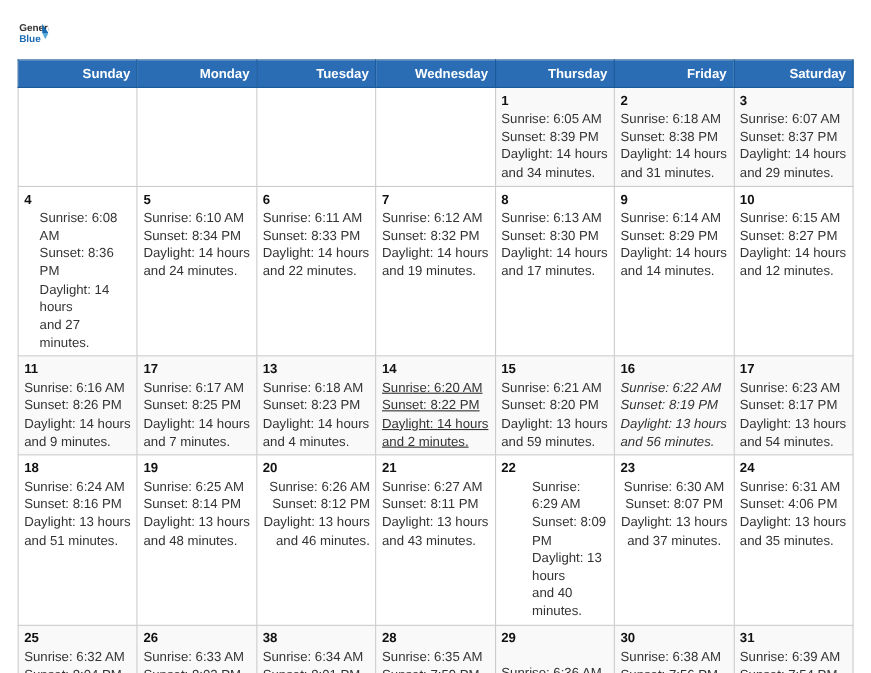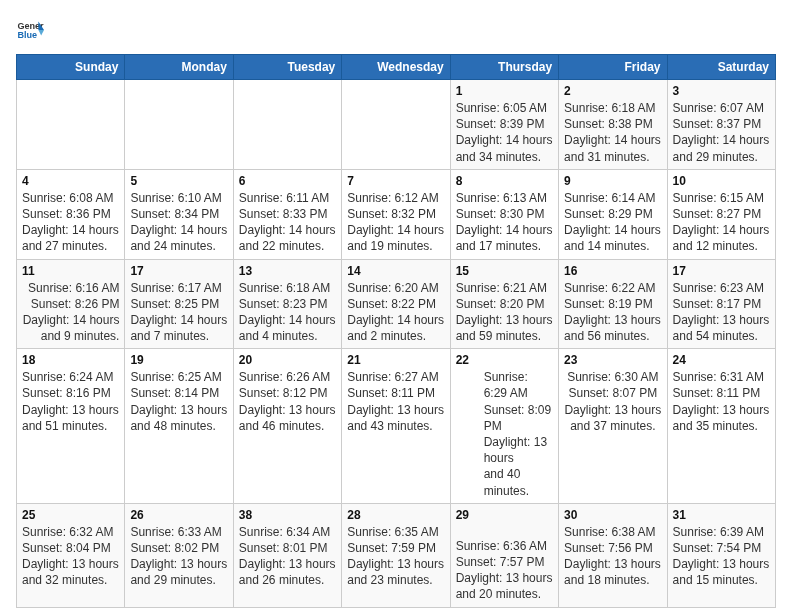--- a/index.html
+++ b/index.html
@@ -152,21 +152,21 @@
           <div class="day-number">3</div>
           <div class="day-info" style="white-space: pre-line;">Sunrise: 6:07 AM
 Sunset: 8:37 PM
 Daylight: 14 hours
 and 29 minutes.</div>
         </td>
       </tr>
       <tr>
         <td>
           <div class="day-number">4</div>
-          <div class="day-info" style="white-space: pre-line;">Sunrise: 6:08 AM
+          <div class="day-info" style="white-space: pre-line; margin-left: 14px;">Sunrise: 6:08 AM
 Sunset: 8:36 PM
 Daylight: 14 hours
 and 27 minutes.</div>
         </td>
         <td>
           <div class="day-number">5</div>
           <div class="day-info" style="white-space: pre-line;">Sunrise: 6:10 AM
 Sunset: 8:34 PM
 Daylight: 14 hours
 and 24 minutes.</div>
@@ -203,56 +203,56 @@
           <div class="day-number">10</div>
           <div class="day-info" style="white-space: pre-line;">Sunrise: 6:15 AM
 Sunset: 8:27 PM
 Daylight: 14 hours
 and 12 minutes.</div>
         </td>
       </tr>
       <tr>
         <td>
           <div class="day-number">11</div>
-          <div class="day-info" style="white-space: pre-line; text-align: right;">Sunrise: 6:16 AM
+          <div class="day-info" style="white-space: pre-line;">Sunrise: 6:16 AM
 Sunset: 8:26 PM
 Daylight: 14 hours
 and 9 minutes.</div>
         </td>
         <td>
           <div class="day-number">17</div>
           <div class="day-info" style="white-space: pre-line;">Sunrise: 6:17 AM
 Sunset: 8:25 PM
 Daylight: 14 hours
 and 7 minutes.</div>
         </td>
         <td>
           <div class="day-number">13</div>
           <div class="day-info" style="white-space: pre-line;">Sunrise: 6:18 AM
 Sunset: 8:23 PM
 Daylight: 14 hours
 and 4 minutes.</div>
         </td>
         <td>
           <div class="day-number">14</div>
-          <div class="day-info" style="white-space: pre-line;">Sunrise: 6:20 AM
+          <div class="day-info" style="white-space: pre-line; text-decoration: underline;">Sunrise: 6:20 AM
 Sunset: 8:22 PM
 Daylight: 14 hours
 and 2 minutes.</div>
         </td>
         <td>
           <div class="day-number">15</div>
           <div class="day-info" style="white-space: pre-line;">Sunrise: 6:21 AM
 Sunset: 8:20 PM
 Daylight: 13 hours
 and 59 minutes.</div>
         </td>
         <td>
           <div class="day-number">16</div>
-          <div class="day-info" style="white-space: pre-line;">Sunrise: 6:22 AM
+          <div class="day-info" style="white-space: pre-line; font-style: italic;">Sunrise: 6:22 AM
 Sunset: 8:19 PM
 Daylight: 13 hours
 and 56 minutes.</div>
         </td>
         <td>
           <div class="day-number">17</div>
           <div class="day-info" style="white-space: pre-line;">Sunrise: 6:23 AM
 Sunset: 8:17 PM
 Daylight: 13 hours
 and 54 minutes.</div>
@@ -268,21 +268,21 @@
         </td>
         <td>
           <div class="day-number">19</div>
           <div class="day-info" style="white-space: pre-line;">Sunrise: 6:25 AM
 Sunset: 8:14 PM
 Daylight: 13 hours
 and 48 minutes.</div>
         </td>
         <td>
           <div class="day-number">20</div>
-          <div class="day-info" style="white-space: pre-line;">Sunrise: 6:26 AM
+          <div class="day-info" style="white-space: pre-line; text-align: right;">Sunrise: 6:26 AM
 Sunset: 8:12 PM
 Daylight: 13 hours
 and 46 minutes.</div>
         </td>
         <td>
           <div class="day-number">21</div>
           <div class="day-info" style="white-space: pre-line;">Sunrise: 6:27 AM
 Sunset: 8:11 PM
 Daylight: 13 hours
 and 43 minutes.</div>
@@ -297,21 +297,21 @@
         <td>
           <div class="day-number">23</div>
           <div class="day-info" style="white-space: pre-line; text-align: center;">Sunrise: 6:30 AM
 Sunset: 8:07 PM
 Daylight: 13 hours
 and 37 minutes.</div>
         </td>
         <td>
           <div class="day-number">24</div>
           <div class="day-info" style="white-space: pre-line;">Sunrise: 6:31 AM
-Sunset: 8:11 PM
+Sunset: 4:06 PM
 Daylight: 13 hours
 and 35 minutes.</div>
         </td>
       </tr>
       <tr>
         <td>
           <div class="day-number">25</div>
           <div class="day-info" style="white-space: pre-line;">Sunrise: 6:32 AM
 Sunset: 8:04 PM
 Daylight: 13 hours

